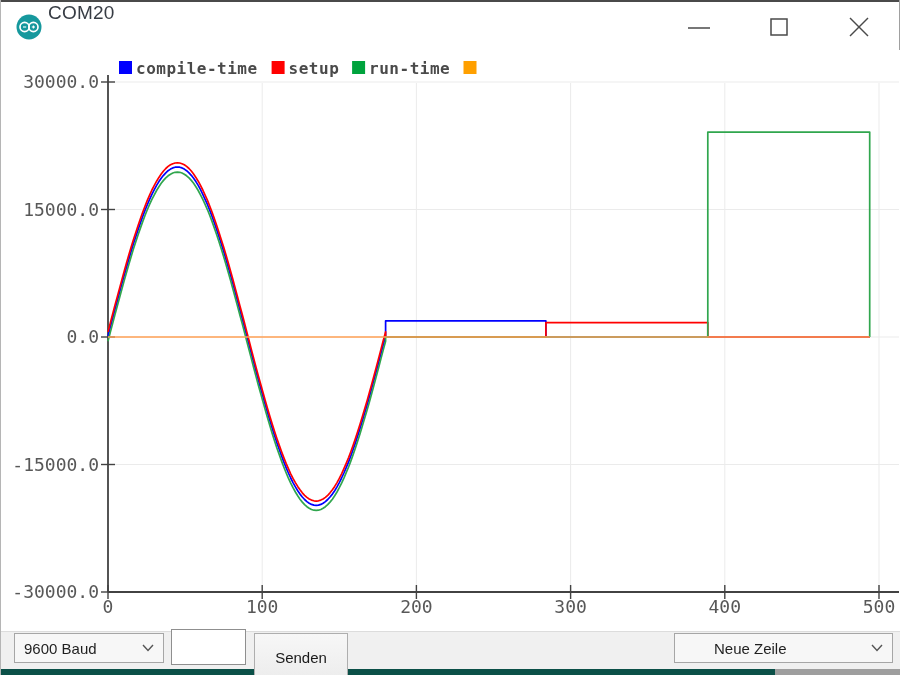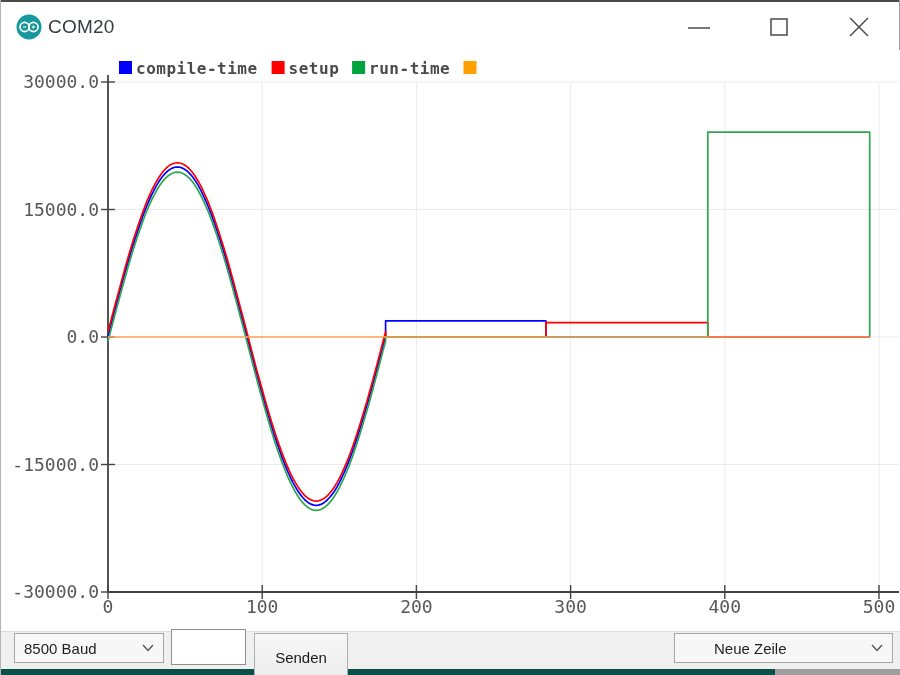--- a/index.html
+++ b/index.html
@@ -3,21 +3,21 @@
 <meta charset="utf-8">
 <style>
   * { margin:0; padding:0; box-sizing:border-box; }
   body { width:900px; height:675px; font-family:"Liberation Sans", sans-serif; background:#fff; overflow:hidden; }
   .window { position:relative; width:900px; height:675px; background:#ffffff;
             border-left:1px solid #b5b5b5; border-right:1px solid #a0a0a0; }
   
   .titlebar { position:relative; height:50px; background:#ffffff;
               border-top:2px solid #4a4a4a; display:flex; align-items:center; }
   .app-icon { position:absolute; left:15px; top:12px; width:26px; height:26px; }
-  .win-title { position:absolute; left:47px; top:14px; font-size:19px; color:#373c44; letter-spacing:0.2px; }
+  .win-title { position:absolute; left:47px; top:0; font-size:19px; color:#373c44; letter-spacing:0.2px; }
   .win-controls { position:absolute; right:18px; top:4px; display:flex; }
   .winbtn { width:44px; height:42px; display:flex; align-items:center; justify-content:center;
             margin-left:36px; cursor:default; }
   
   .chart-area { position:relative; width:900px; height:581px; background:#ffffff; }
   .chart-area svg { display:block; }
   .tick-label { font-family:"DejaVu Sans Mono", monospace; font-size:18px; fill:#585858; }
   .legend-label { font-family:"DejaVu Sans Mono", monospace; font-size:16px; font-weight:bold; fill:#4a4a4a; letter-spacing:0.5px; }
   
   .bottombar { position:relative; width:900px; height:38px; background:#f0f0f0; border-top:1px solid #dcdcdc; }
@@ -113,21 +113,21 @@
         <rect x="270.6" y="11" width="13" height="13" fill="#ff0000"></rect>
         <text x="287.6" y="24" class="legend-label">setup</text>
         <rect x="351.1" y="11" width="13" height="13" fill="#00a33d"></rect>
         <text x="368.1" y="24" class="legend-label">run-time</text>
         <rect x="462.5" y="11" width="13" height="13" fill="#ffa000"></rect>
       </svg>
   </div>
 
   <div class="bottombar">
     <div class="combo combo-baud">
-      <span>8500 Baud</span>
+      <span>9600 Baud</span>
       <svg class="chev" viewBox="0 0 12 8">
         <polyline points="1,1 6,6.5 11,1" fill="none" stroke="#555" stroke-width="1.4"></polyline>
       </svg>
     </div>
     <input class="send-input" type="text" value="" style="">
     <button class="send-btn">Senden</button>
     <div class="combo combo-lineend">
       <span>Neue Zeile</span>
       <svg class="chev" viewBox="0 0 12 8">
         <polyline points="1,1 6,6.5 11,1" fill="none" stroke="#555" stroke-width="1.4"></polyline>

